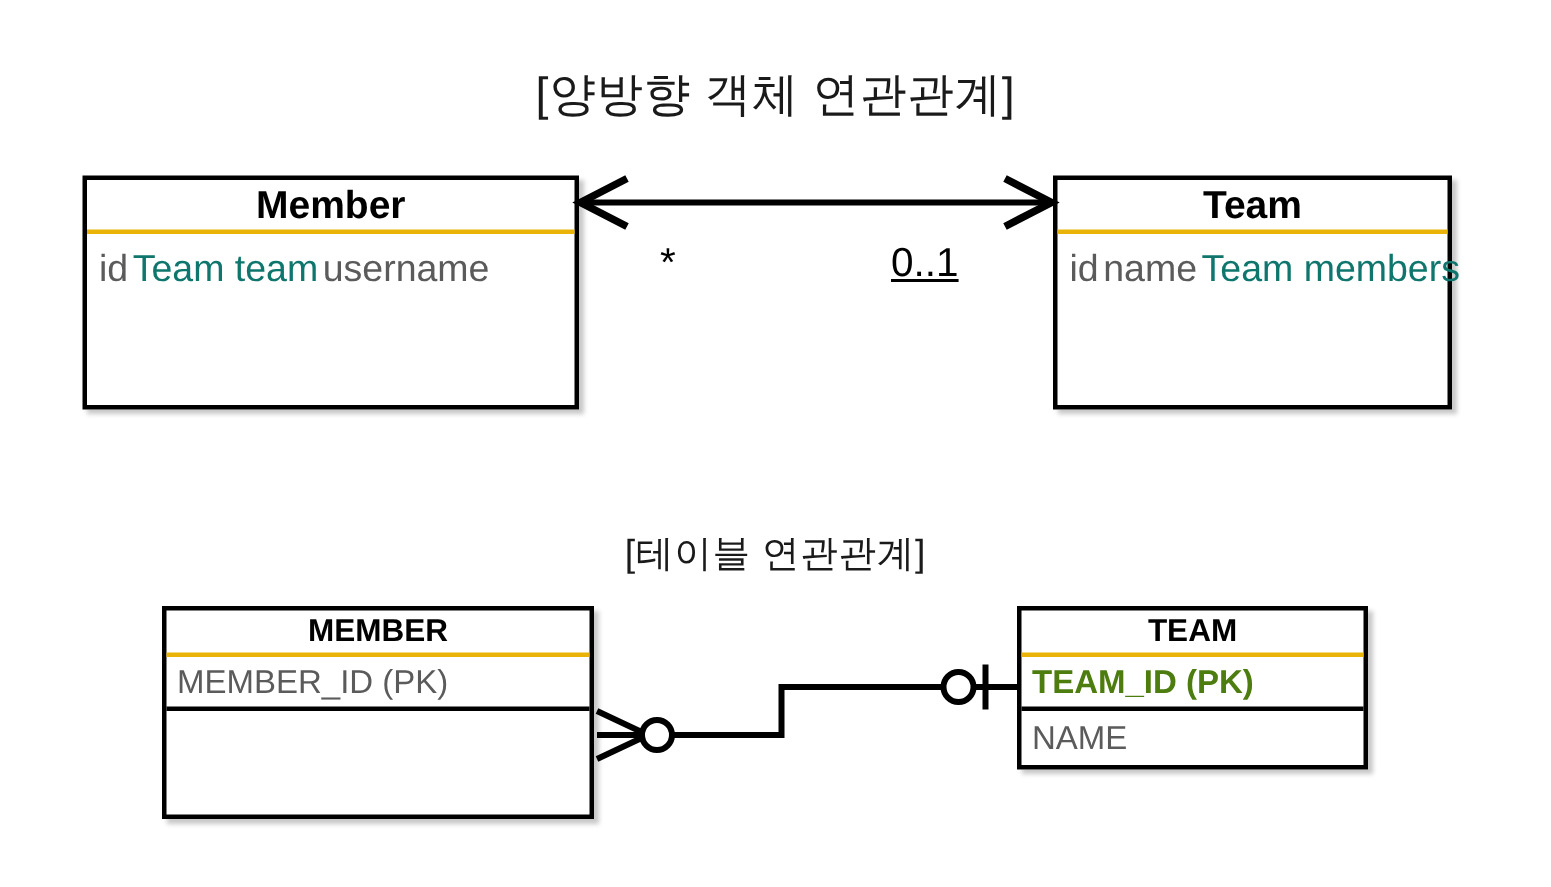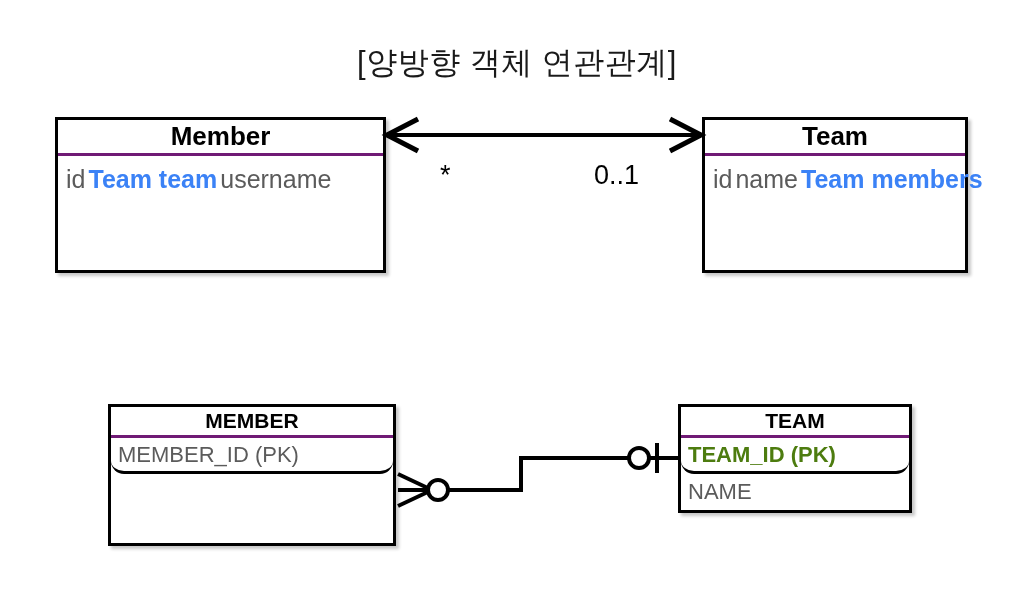--- a/index.html
+++ b/index.html
@@ -52,39 +52,39 @@
     box-sizing: border-box;
     background: #ffffff;
     border: 3px solid #000000;
     box-shadow: 3px 3px 3px rgba(0,0,0,0.22);
   }
   .uml-header {
     box-sizing: border-box;
     text-align: center;
     font-weight: 700;
     color: #000000;
-    border-bottom: 3px solid #701a75;
+    border-bottom: 3px solid #eab308;
     display: flex;
     align-items: center;
     justify-content: center;
     white-space: nowrap;
   }
   .uml-body {
     box-sizing: border-box;
     padding: 0;
     display: flex;
     flex-direction: row;
     justify-content: flex-start;
   }
   .attr {
     white-space: nowrap;
     line-height: 1.0;
   }
   .attr.muted { color: #5b5b5b; font-weight: 400; }
-  .attr.strong { color: #3b82f6; font-weight: 700; }
+  .attr.strong { color: #0f766e; font-weight: 400; }
 
   
   #box-member, #box-team {
     top: 117px;
     height: 156px;
   }
   #box-member { left: 55px; width: 331px; }
   #box-team   { left: 702px; width: 266px; }
 
   #box-member .uml-header, #box-team .uml-header {
@@ -121,21 +121,20 @@
   }
   #box-member-table .uml-row, #box-team-table .uml-row {
     box-sizing: border-box;
     height: 36px;
     display: flex;
     align-items: center;
     padding-left: 7px;
     font-size: 22px;
     white-space: nowrap;
     border-bottom: 3px solid #000000;
-    border-radius: 13px;
   }
   #box-member-table .uml-rest, #box-team-table .uml-rest {
     box-sizing: border-box;
     display: flex;
     flex-direction: column;
     justify-content: center;
     padding-left: 7px;
     gap: 1px;
   }
   #box-member-table .uml-rest .attr,
@@ -159,21 +158,21 @@
   }
 
   
   .multiplicity {
     position: absolute;
     font-size: 27px;
     color: #000000;
     white-space: nowrap;
   }
   #mult-many { left: 440px; top: 160px; }
-  #mult-one  { left: 594px; top: 160px; }
+  #mult-one  { left: 594px; top: 160px; text-decoration: underline; }
 </style>
 </head>
 <body>
 
 <div class="canvas">
 
   <div class="section-title" id="title-object">[양방향 객체 연관관계]</div>
 
   <div class="uml-box" id="box-member">
     <div class="uml-header">Member</div>
@@ -198,20 +197,21 @@
     <line x1="390" y1="135" x2="698" y2="135" stroke="#000000" stroke-width="4"></line>
 
     <polyline points="418,119 387,135 418,151" fill="none" stroke="#000000" stroke-width="5" stroke-linecap="butt" stroke-linejoin="miter"></polyline>
 
     <polyline points="670,119 701,135 670,151" fill="none" stroke="#000000" stroke-width="5" stroke-linecap="butt" stroke-linejoin="miter"></polyline>
   </svg>
 
   <div class="multiplicity" id="mult-many">*</div>
   <div class="multiplicity" id="mult-one">0..1</div>
 
+  <div class="section-title" id="title-table">[테이블 연관관계]</div>
 
   <div class="uml-box" id="box-member-table">
     <div class="uml-header">MEMBER</div>
     <div class="uml-row muted" style="color:#5b5b5b;">MEMBER_ID (PK)</div>
   </div>
 
   <div class="uml-box" id="box-team-table">
     <div class="uml-header">TEAM</div>
     <div class="uml-row strong" style="color:#4d7c0f;font-weight:700;">TEAM_ID (PK)</div>
     <div class="uml-rest">

